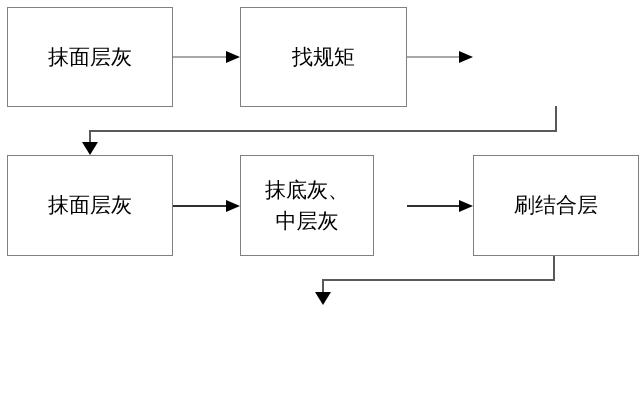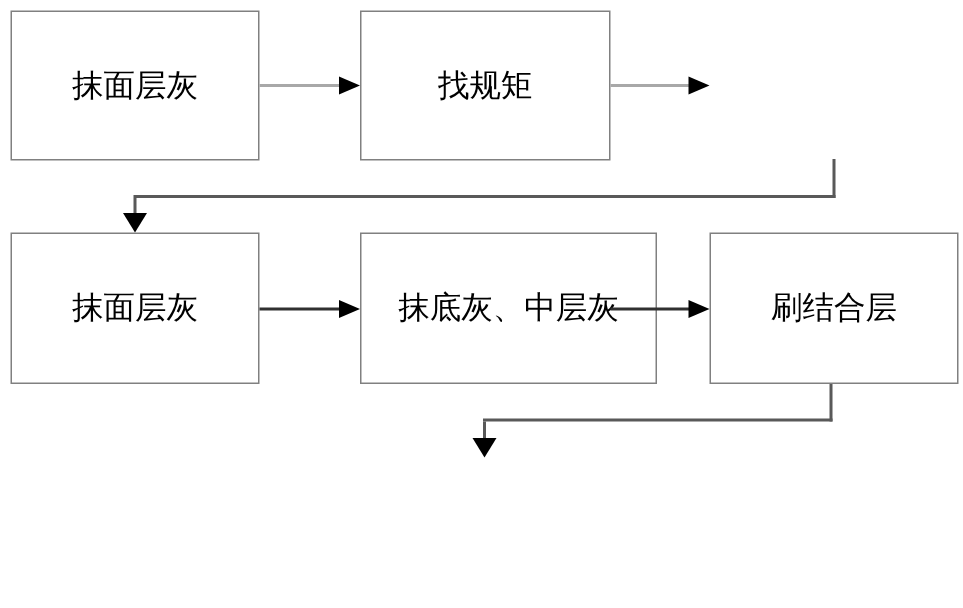--- a/index.html
+++ b/index.html
@@ -28,21 +28,21 @@
     line-height: 1.45;
     color: var(--text, #000000);
     padding: 0 14px;
   }
   
   .b1 { left: 7px;   top: 7px;   width: 166px; height: 100px; }
   .b2 { left: 240px; top: 7px;   width: 167px; height: 100px; align-items: center; }
   .b3 { left: 473px; top: 7px;   width: 166px; height: 100px; }
   
   .b4 { left: 7px;   top: 155px; width: 166px; height: 101px; }
-  .b5 { left: 240px; top: 155px; width: 198px; height: 101px; }
+  .b5 { left: 240px; top: 155px; width: 134px; height: 101px; }
   .b6 { left: 473px; top: 155px; width: 166px; height: 101px; }
   
   .b7 { left: 240px; top: 305px; width: 167px; height: 101px; }
 
   .seg {
     position: absolute;
     background: var(--arrow-line, #404040);
   }
   .seg.light { background: var(--arrow-line-light, #a8a8a8); }
   .seg.mid   { background: var(--arrow-line-mid, #595959); }

